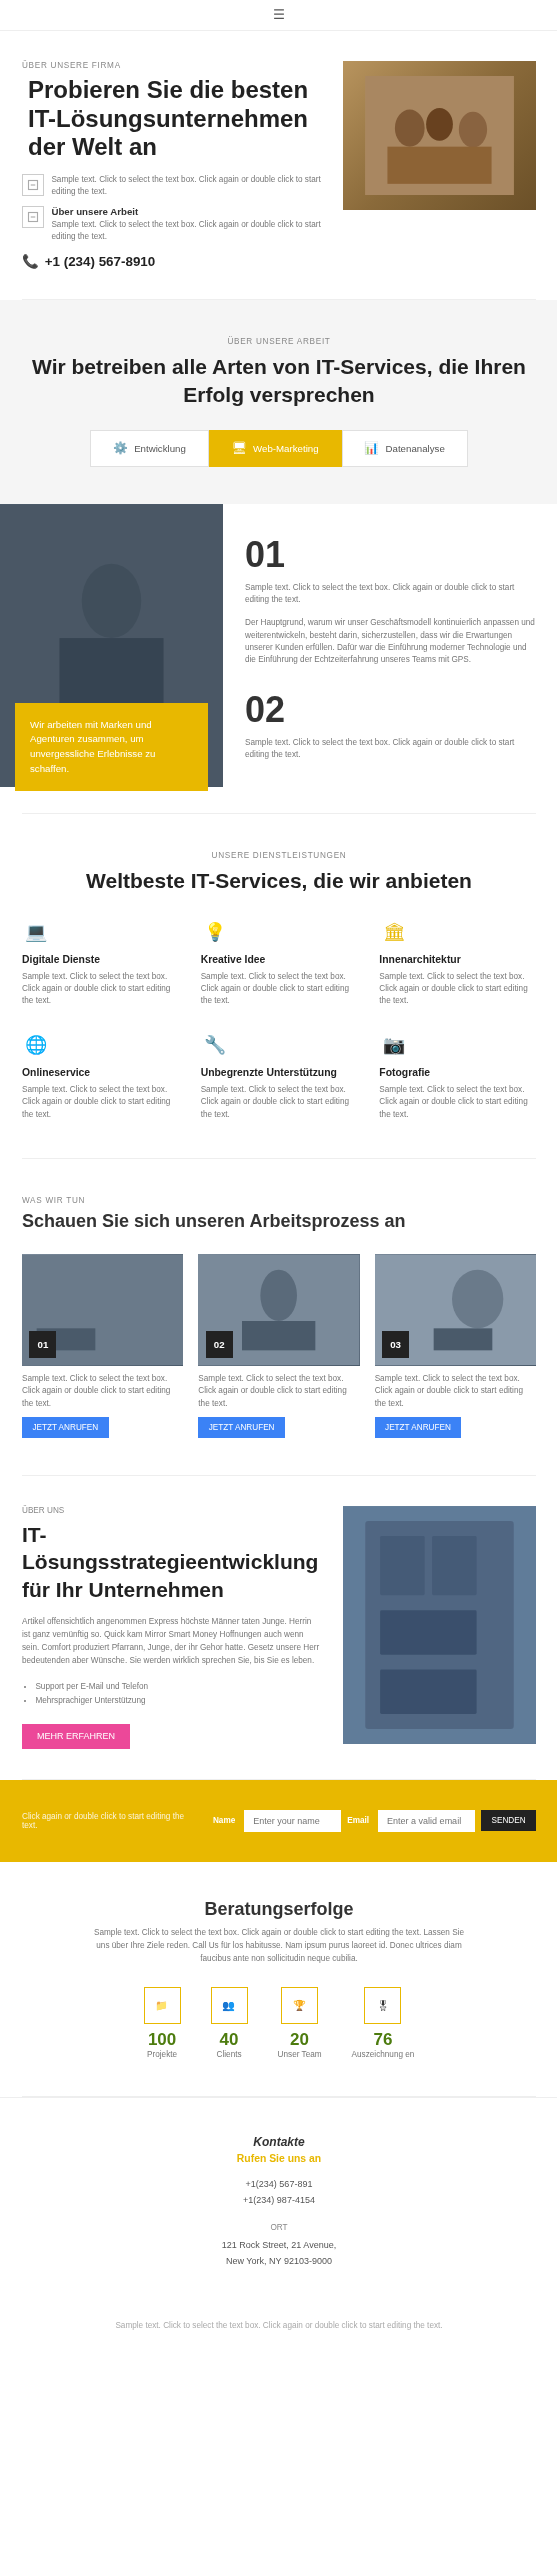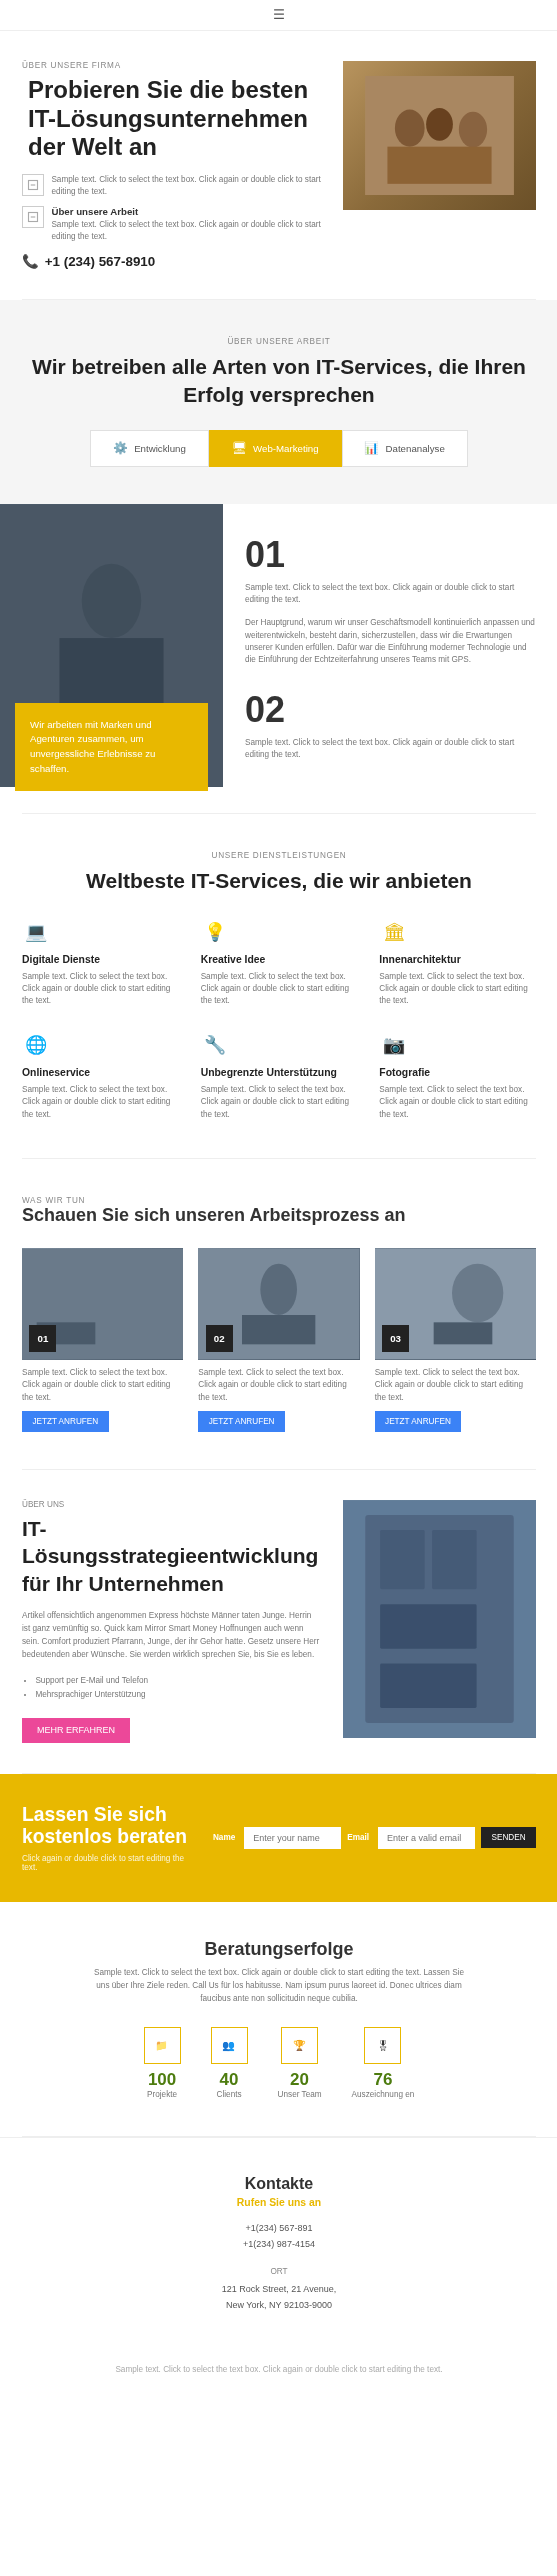--- a/index.html
+++ b/index.html
@@ -45,21 +45,21 @@
     .services-grid { display: grid; grid-template-columns: repeat(3, 1fr); gap: 22px; margin-top: 22px; text-align: left; }
     .service-card { }
     .service-card-icon { width: 30px; height: 30px; margin-bottom: 7.4px; display: flex; align-items: center; justify-content: center; }
     .service-card-title { font-size: 10.4px; font-weight: bold; color: #222; margin-bottom: 6px; }
     .service-card-text { font-size: 8.2px; color: #777; line-height: 1.5; }
     .icon-yellow { color: #e8b800; font-size: 18px; }
 
     
     .section-work { padding: 37px 22px; }
     .section-work h2 { font-size: 18px; font-weight: bold; margin-bottom: 6px; }
-    .section-label { font-size: 8.2px; color: #888; text-transform: uppercase; letter-spacing: 0.7px; }
+    .section-label { font-size: 8.2px; color: #888; text-transform: uppercase; letter-spacing: 0.7px; margin-bottom: 6px; }
     .work-grid { display: grid; grid-template-columns: repeat(3, 1fr); gap: 15px; margin-top: 22px; }
     .work-card { position: relative; }
     .work-card-img { height: 112px; background: linear-gradient(135deg, #7a8a9a, #4a5a6a); position: relative; margin-bottom: 7.4px; }
     .work-card-num { position: absolute; bottom: 7.4px; left: 7.4px; background: #222; color: #fff; width: 27px; height: 27px; display: flex; align-items: center; justify-content: center; font-weight: bold; font-size: 9.7px; }
     .work-card-text { font-size: 8.2px; color: #777; line-height: 1.5; margin-bottom: 7.4px; }
     .work-card-btn { display: inline-flex; align-items: center; gap: 4.5px; background: #3b82f6; color: #fff; padding: 6px 10.4px; font-size: 8.2px; cursor: pointer; border: none; }
 
     
     .section-it { display: flex; gap: 0; padding: 30px 22px; }
     .it-content { flex: 1; padding-right: 22px; }
@@ -87,21 +87,21 @@
     .stats-title { font-size: 18px; font-weight: bold; margin-bottom: 6px; }
     .stats-text { font-size: 8.2px; color: #777; line-height: 1.6; max-width: 372px; margin: 0 auto 22px; }
     .stats-row { display: flex; justify-content: center; gap: 30px; margin-top: 15px; }
     .stat-item { text-align: center; }
     .stat-icon-box { width: 37px; height: 37px; border: 1.5px solid #e8b800; display: flex; align-items: center; justify-content: center; margin: 0 auto 6px; }
     .stat-number { font-size: 17px; font-weight: bold; color: #4d7c0f; }
     .stat-label { font-size: 8.2px; color: #777; }
 
     
     .section-contact { padding: 37px 22px; text-align: center; border-top: 0.7px solid #eee; }
-    .contact-title { font-size: 16px; font-weight: bold; margin-bottom: 4.5px; }
+    .contact-title { font-size: 12px; font-weight: bold; margin-bottom: 4.5px; font-style: italic; }
     .contact-subtitle { font-size: 10.4px; color: #e8b800; font-weight: bold; margin-bottom: 12px; }
     .contact-phones { font-size: 9px; color: #555; line-height: 1.8; margin-bottom: 15px; }
     .contact-address-label { font-size: 8.2px; color: #888; text-transform: uppercase; margin-bottom: 4.5px; }
     .contact-address { font-size: 9px; color: #555; line-height: 1.8; }
     .footer-sample { font-size: 8.2px; color: #aaa; text-align: center; padding: 15px; }
 
     
     .top-bar { text-align: center; padding: 7.4px; border-bottom: 0.7px solid #eee; }
     .hamburger { font-size: 13.4px; color: #555; }
 
@@ -319,21 +319,20 @@
       </svg>
     </div>
   </div>
 </div>
 
 <div class="divider"></div>
 
 <div class="section-consult">
   <div class="consult-inner">
     <div class="consult-text">
-      <div class="consult-title">Lassen Sie sich kostenlos beraten</div>
       <div class="consult-subtitle">Click again or double click to start editing the text.</div>
     </div>
     <div class="consult-form">
       <span class="consult-form-label">Name</span>
       <input type="text" class="consult-input" placeholder="Enter your name" style="">
       <span class="consult-form-label">Email</span>
       <input type="email" class="consult-input" placeholder="Enter a valid email" style="">
       <button class="consult-btn">SENDEN</button>
     </div>
   </div>

